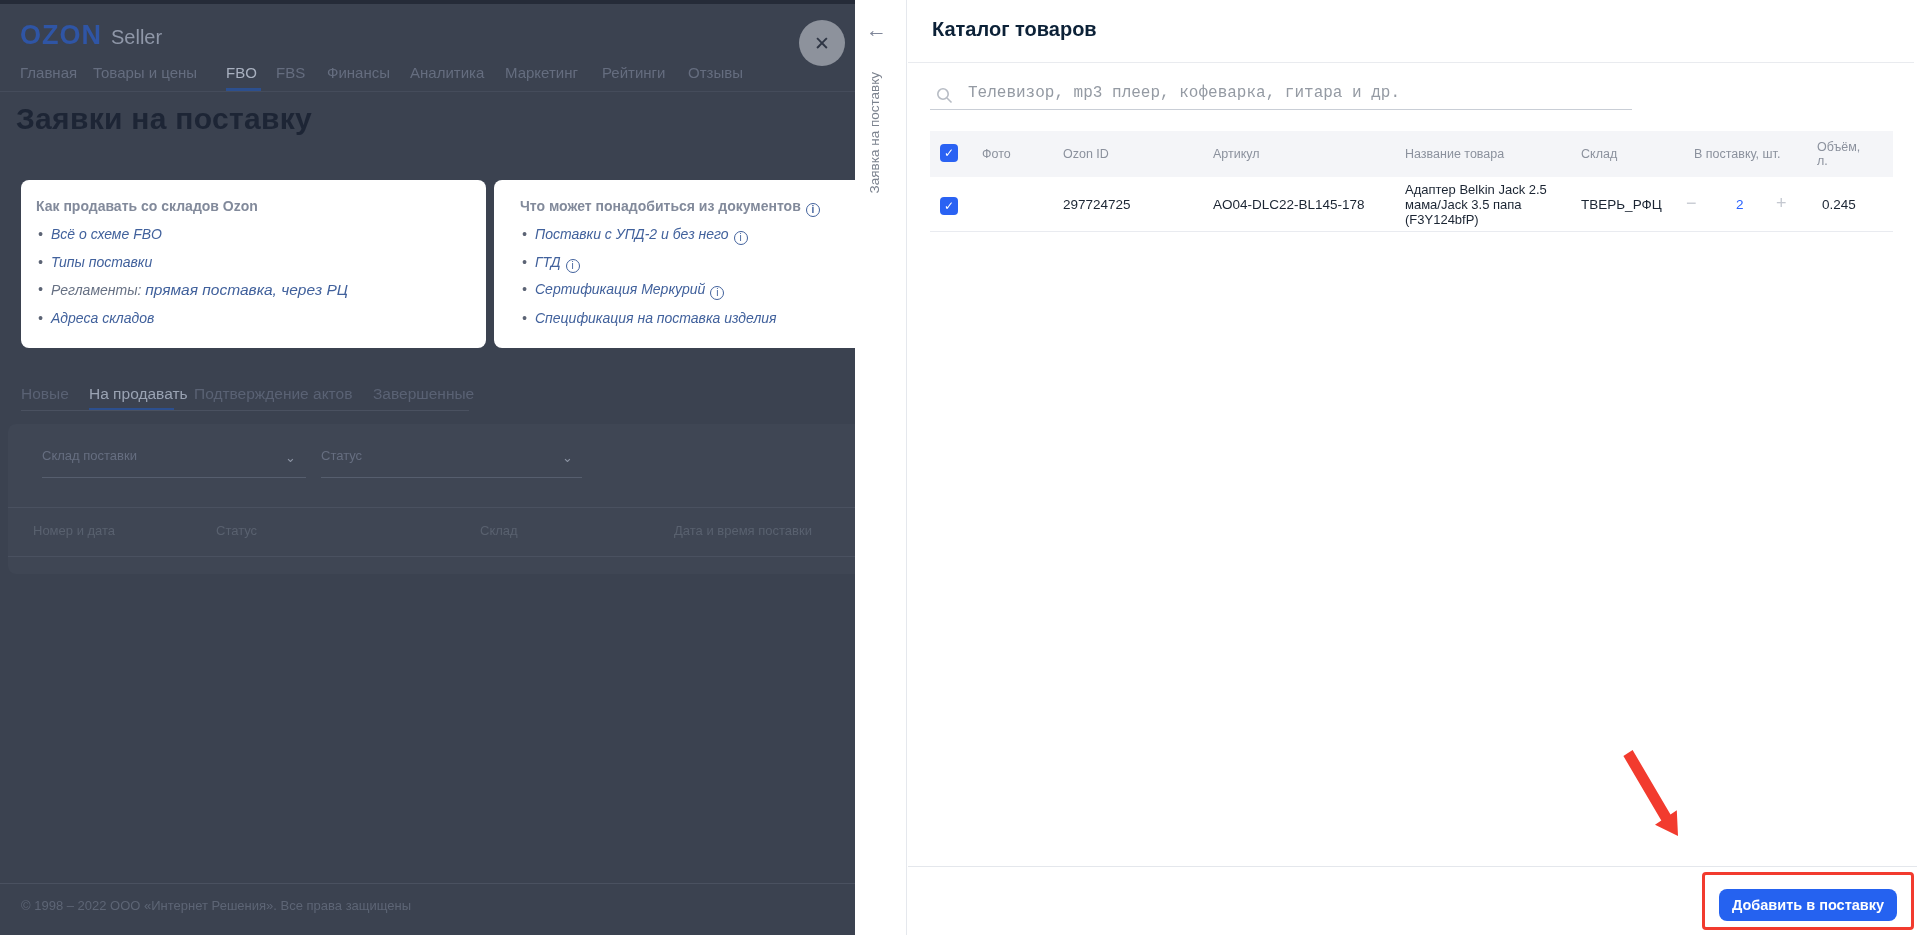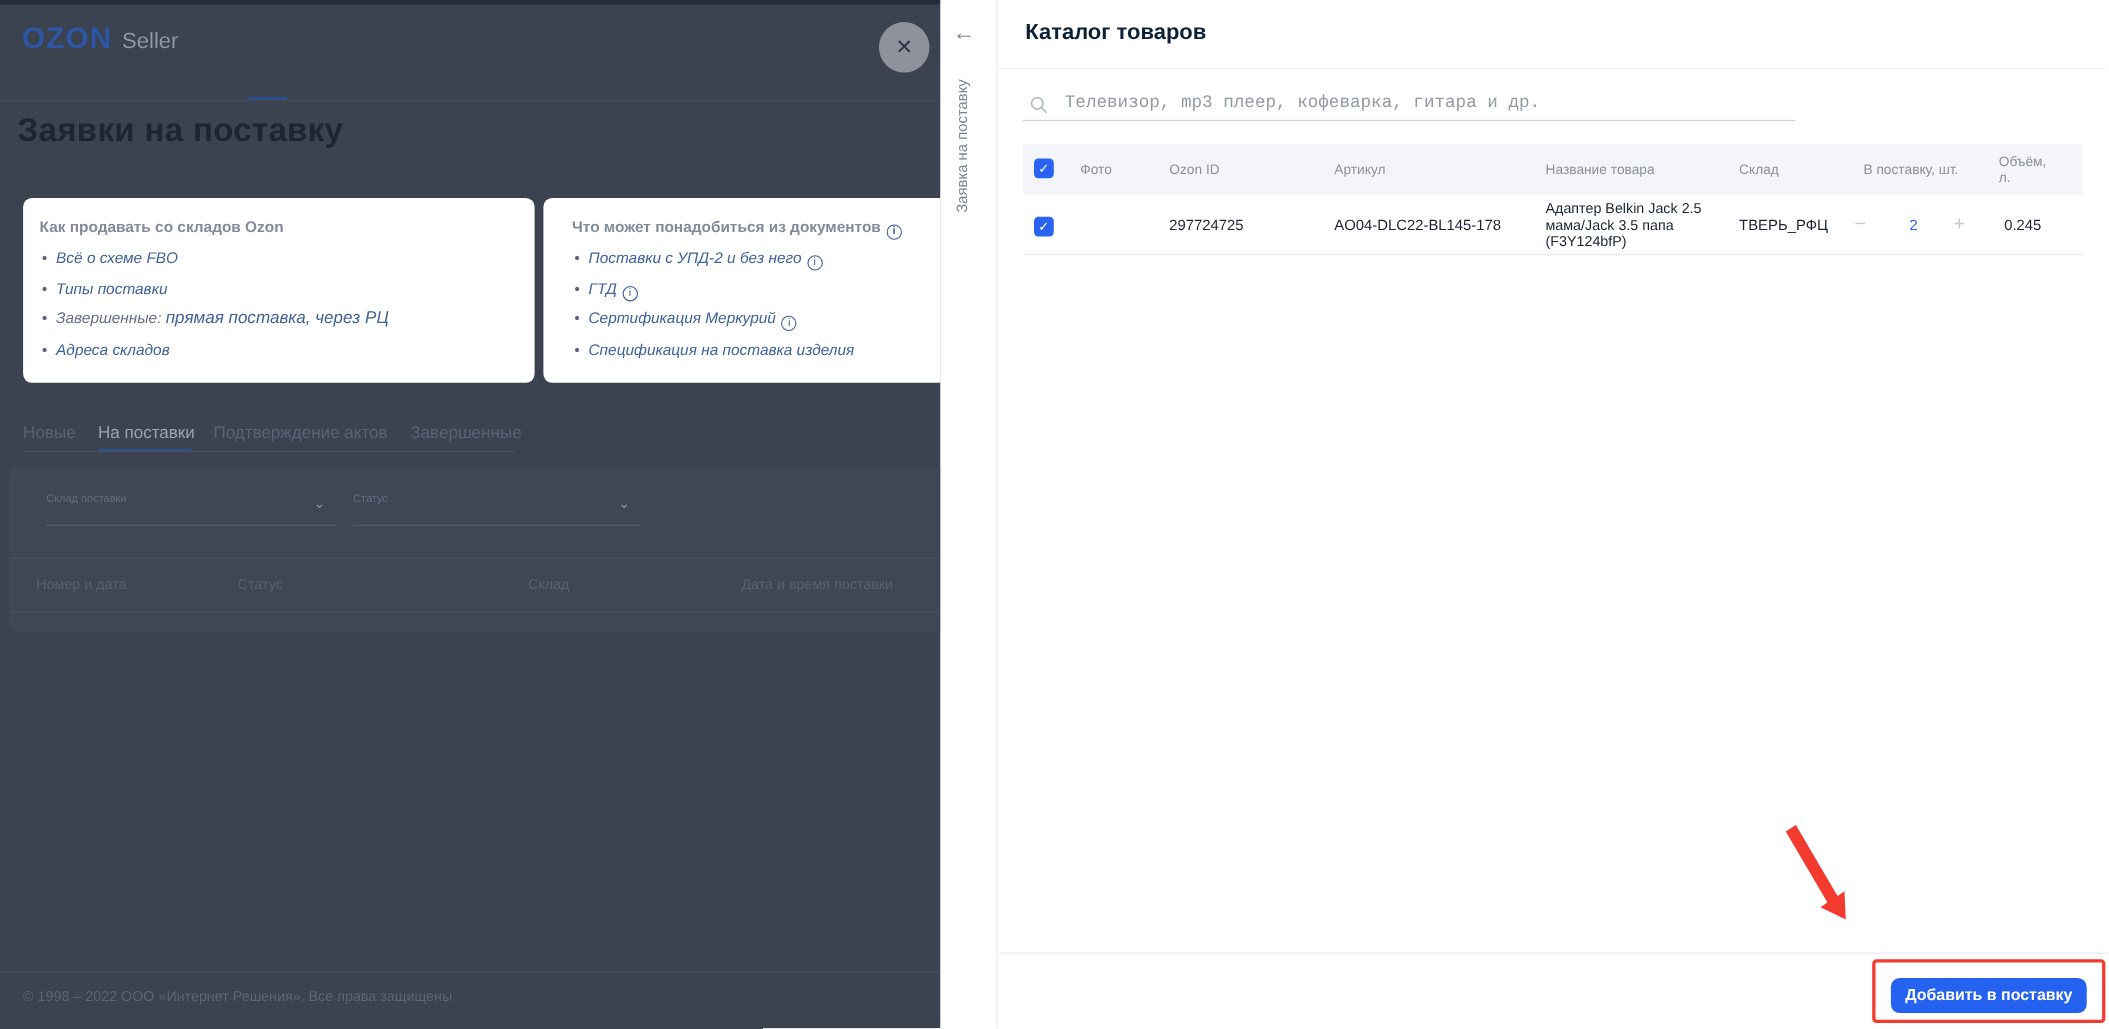--- a/index.html
+++ b/index.html
@@ -36,21 +36,21 @@
          font-size:10px; line-height:12px; text-align:center; font-style:normal; vertical-align:-2px; margin-left:5px; }
   .inf::before { content:"i"; }
 
   .dim-tabs { position:absolute; left:0; top:385px; width:855px; }
   .dim-tabs span { position:absolute; font-size:15.5px; color:#5a6274; white-space:nowrap; cursor:default; }
   .dim-tabs span.active { color:#9aa3b3; }
   .tab-underline { position:absolute; left:89px; top:408px; width:85px; height:3px; background:#2c4f8e; }
   .tab-divider { position:absolute; left:21px; top:410px; width:448px; height:1px; background:#4a5160; }
 
   .filter-card { position:absolute; left:8px; top:424px; width:900px; height:150px; background:#3f4654; border-radius:8px; }
-  .f-label { position:absolute; top:24px; font-size:10px; color:#666e80; white-space:nowrap; }
+  .f-label { position:absolute; top:24px; font-size:13px; color:#666e80; white-space:nowrap; }
   .f-chev { position:absolute; top:26px; font-size:13px; color:#8b93a3; }
   .f-line { position:absolute; top:53px; height:1px; background:#565e6e; }
   .fc-div1 { position:absolute; left:0; top:83px; width:100%; height:1px; background:#4a5160; }
   .fc-div2 { position:absolute; left:0; top:132px; width:100%; height:1px; background:#4a5160; }
   .t-head { position:absolute; top:99px; font-size:13px; color:#59616f; white-space:nowrap; }
 
   .dim-footer-line { position:absolute; left:0; top:883px; width:855px; height:1px; background:#4a5160; }
   .dim-footer { position:absolute; left:21px; top:898px; font-size:13px; color:#5d6575; }
 
   
@@ -102,44 +102,55 @@
 <div id="app">
 
   <div class="dim-page">
     <div class="dim-topstrip"></div>
 
     <div class="logo">
       <span class="logo-ozon">OZON</span>
       <span class="logo-seller">Seller</span>
     </div>
 
+    <div class="dim-nav">
+      <span style="left:20px">Главная</span>
+      <span style="left:93px">Товары и цены</span>
+      <span style="left:226px" class="active">FBO</span>
+      <span style="left:276px">FBS</span>
+      <span style="left:327px">Финансы</span>
+      <span style="left:410px">Аналитика</span>
+      <span style="left:505px">Маркетинг</span>
+      <span style="left:602px">Рейтинги</span>
+      <span style="left:688px">Отзывы</span>
+    </div>
     <div class="nav-underline"></div>
     <div class="nav-divider"></div>
 
     <div class="page-title">Заявки на поставку</div>
 
     <div class="help-card a">
       <div class="help-title">Как продавать со складов Ozon</div>
       <div class="help-item" style="top:46px"><a>Всё о схеме FBO</a></div>
       <div class="help-item" style="top:74px"><a>Типы поставки</a></div>
-      <div class="help-item" style="top:101px"><span class="plain">Завершенные:</span> <a class="big">прямая поставка, через РЦ</a></div>
+      <div class="help-item" style="top:101px"><span class="plain">Регламенты:</span> <a class="big">прямая поставка, через РЦ</a></div>
       <div class="help-item" style="top:130px"><a>Адреса складов</a></div>
     </div>
 
     <div class="help-card b">
       <div class="help-title"><span>Что может понадобиться из документов</span><i class="inf" style="border-color:#41619c"></i></div>
       <div class="help-item" style="top:46px"><a>Поставки с УПД-2 и без него</a><i class="inf"></i></div>
       <div class="help-item" style="top:74px"><a>ГТД</a><i class="inf"></i></div>
       <div class="help-item" style="top:101px"><a>Сертификация Меркурий</a><i class="inf"></i></div>
       <div class="help-item" style="top:130px"><a>Спецификация на поставка изделия</a></div>
     </div>
 
     <div class="dim-tabs">
       <span style="left:21px">Новые</span>
-      <span style="left:89px" class="active">На поставки</span>
+      <span style="left:89px" class="active">На продавать</span>
       <span style="left:194px">Подтверждение актов</span>
       <span style="left:373px">Завершенные</span>
     </div>
     <div class="tab-underline"></div>
     <div class="tab-divider"></div>
 
     <div class="filter-card">
       <span class="f-label" style="left:34px">Склад поставки</span>
       <span class="f-chev" style="left:277px">⌄</span>
       <div class="f-line" style="left:34px; width:264px"></div>

